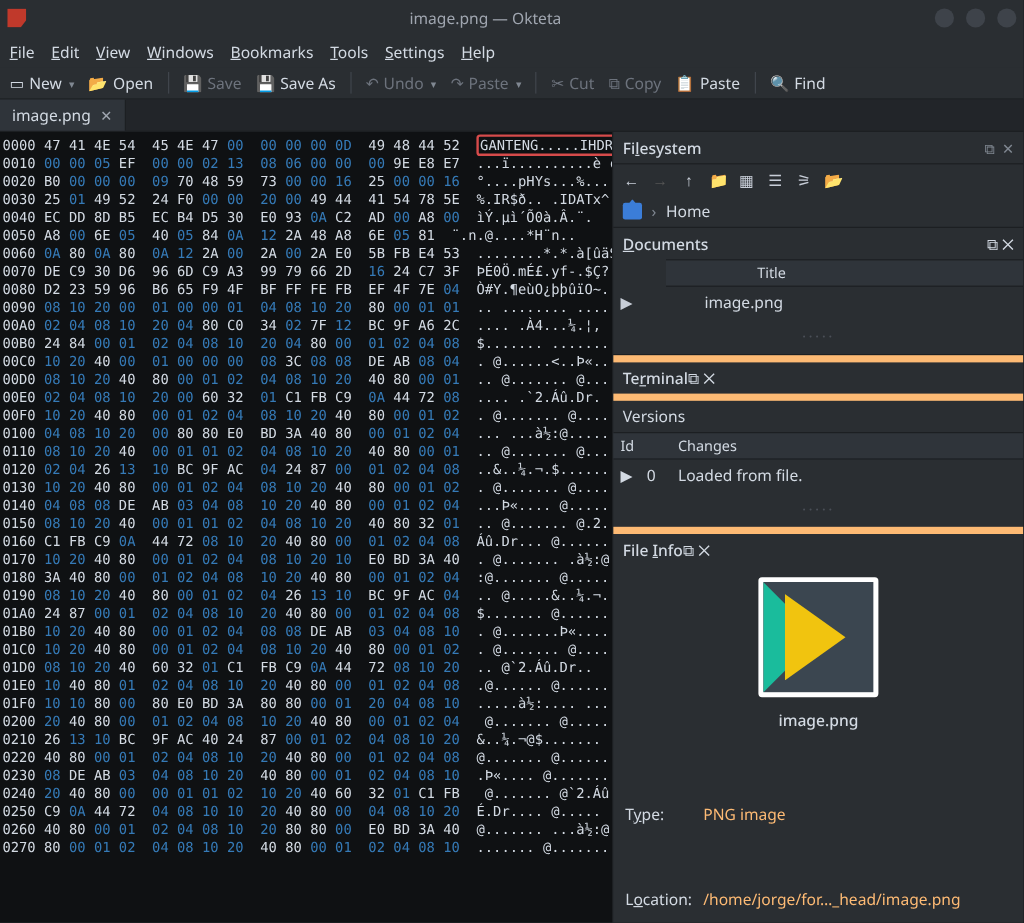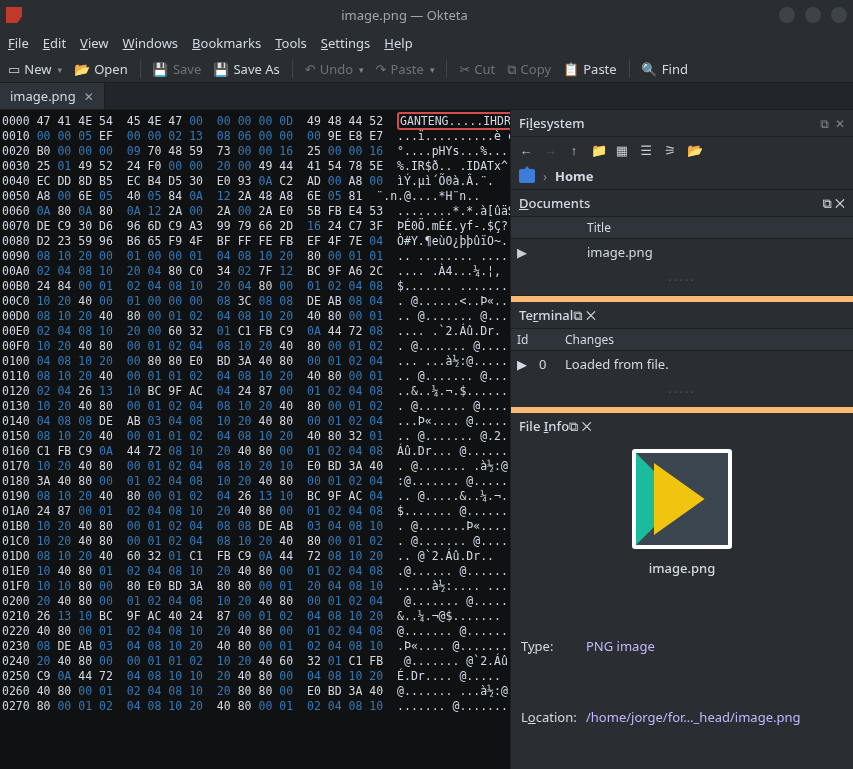--- a/index.html
+++ b/index.html
@@ -113,35 +113,36 @@
   }
   .fs-toolbar .ic { width:14px; text-align:center; }
   .fs-path {
     display:flex; align-items:center; gap:8px;
     padding:4px 8px;
     border-bottom:1px solid #1c1f22;
   }
   .fs-path .home-ic { background:#3b7dd8; width:16px; height:14px; border-radius:2px; position:relative;}
   .fs-path .home-ic::before{content:"";position:absolute;left:3px;top:-3px;width:10px;height:6px;background:#3b7dd8;clip-path:polygon(0 100%,50% 0,100% 100%);}
   .fs-path .chev { color:#808892; }
-  .fs-path .lbl { font-weight:bold; }
+  .fs-path .lbl { font-weight:normal; }
   .doclist {
     border-bottom:1px solid #1c1f22;
   }
   .doclist-head {
     padding:4px 8px;
     font-weight:500;
     display:flex; justify-content:space-between;
   }
   .doclist-cols {
     display:flex;
     background:#2f343a;
     border-top:1px solid #1c1f22;
     border-bottom:1px solid #1c1f22;
     font-size:12px;
+    margin-left:44px;
   }
   .doclist-cols .c1{width:30px;}
   .doclist-cols .c2{width:40px;}
   .doclist-cols .c3{padding:2px 6px;}
   .doc-row { display:flex; padding:4px 6px; }
   .doc-row .tri{ width:22px; color:#c8ced8; }
   .doc-row .sp{ width:48px; }
   .dots { text-align:center; color:#4a4f57; padding:6px 0; letter-spacing:2px;}
   .section-head {
     display:flex; justify-content:flex-start;
@@ -186,21 +187,21 @@
   .thumb-inner::after{
     content:"";
     position:absolute;
     left:18px; top:10px; bottom:10px; width:55%;
     background:#f1c40f;
     clip-path:polygon(0 0, 100% 50%, 0 100%);
   }
   .thumb-name{ margin-top:10px; font-weight:500; }
   .kv { display:flex; padding:3px 10px; font-size:13px;margin-top:47px;}
   .kv .k{ width:65px; color:#d3dae3;}
-  .kv .v{ color:#c4b5fd;}
+  .kv .v{ color:#fdba74;}
   .algo-row{
     display:flex; align-items:center; gap:8px;
     padding:4px 10px;
   }
   .algo-row select, .algo-dd{
     flex:1;
     background:#353a41;
     border:1px solid #1c1f22;
     color:#d3dae3;
     padding:3px 6px;
@@ -379,20 +380,23 @@
     </div>
 
     <div class="section-head">
       <span>Te<u>r</u>minal</span>
       <span class="icos">
         <span>⧉</span>
         <span>✕</span>
       </span>
     </div>
 
+    <div class="section-head" style="font-weight:400;">
+      <span>Versions</span>
+    </div>
     <div class="ver-cols">
       <div class="c1">Id</div>
       <div class="c2">Changes</div>
     </div>
     <div class="ver-row">
       <div class="tri">▶</div>
       <div class="id">0</div>
       <div>Loaded from file.</div>
     </div>
     <div class="dots">·····</div>

